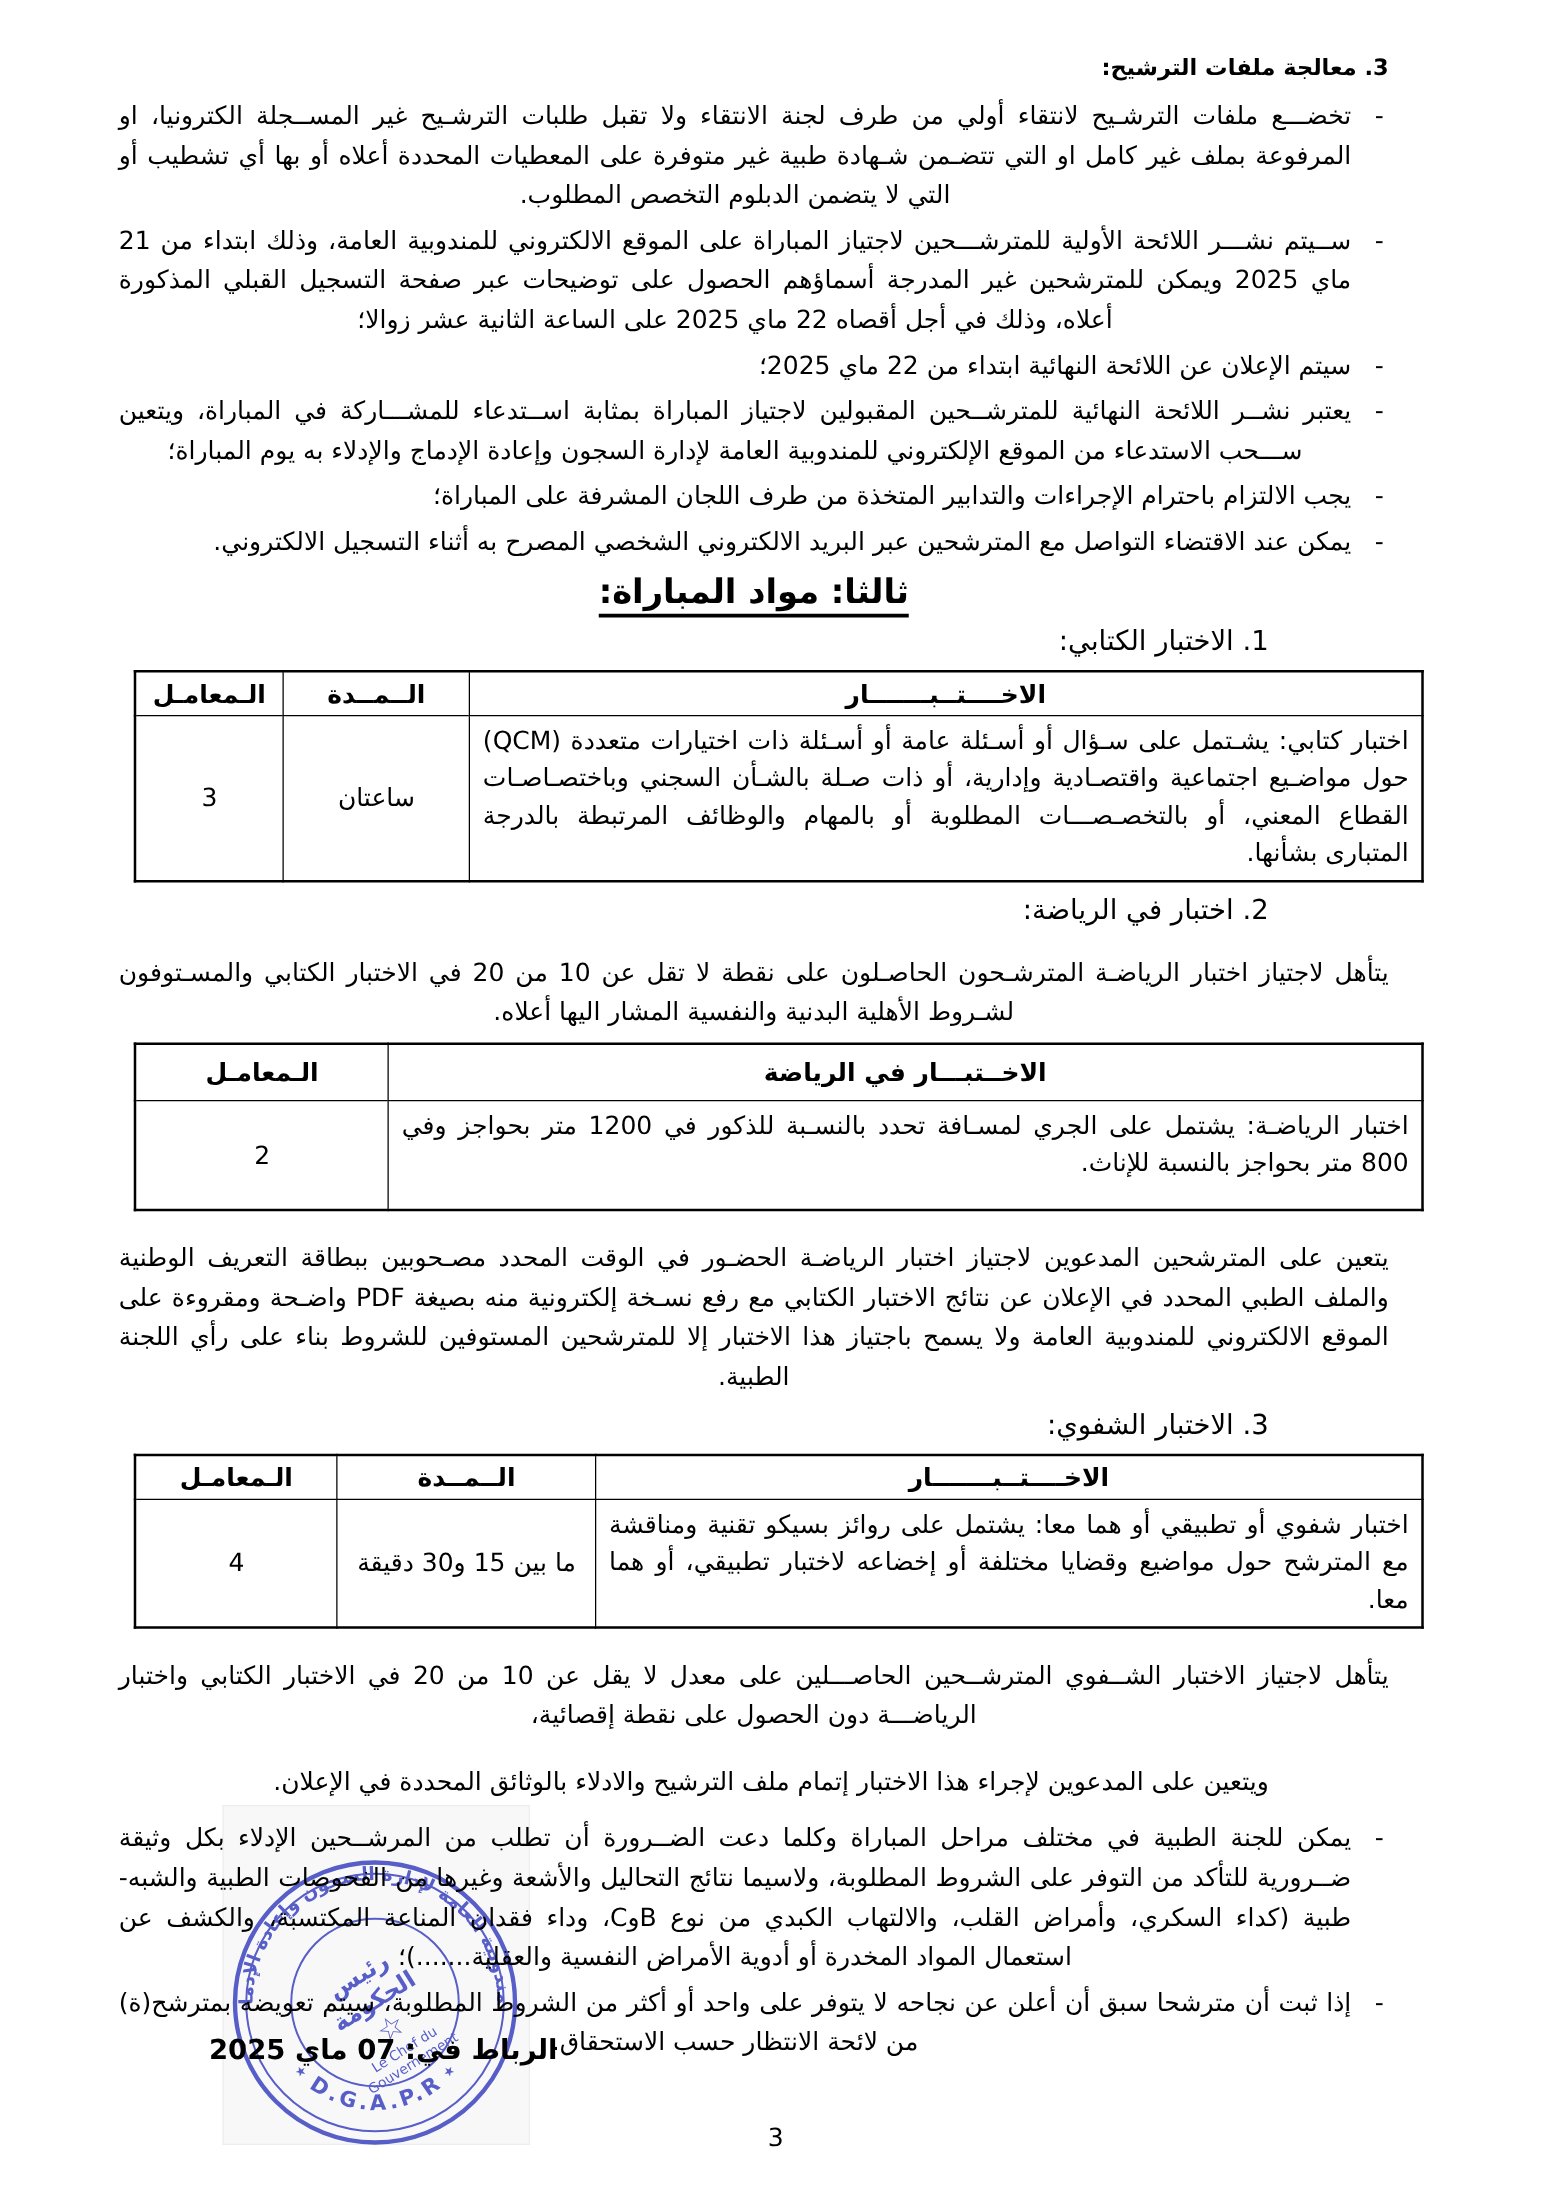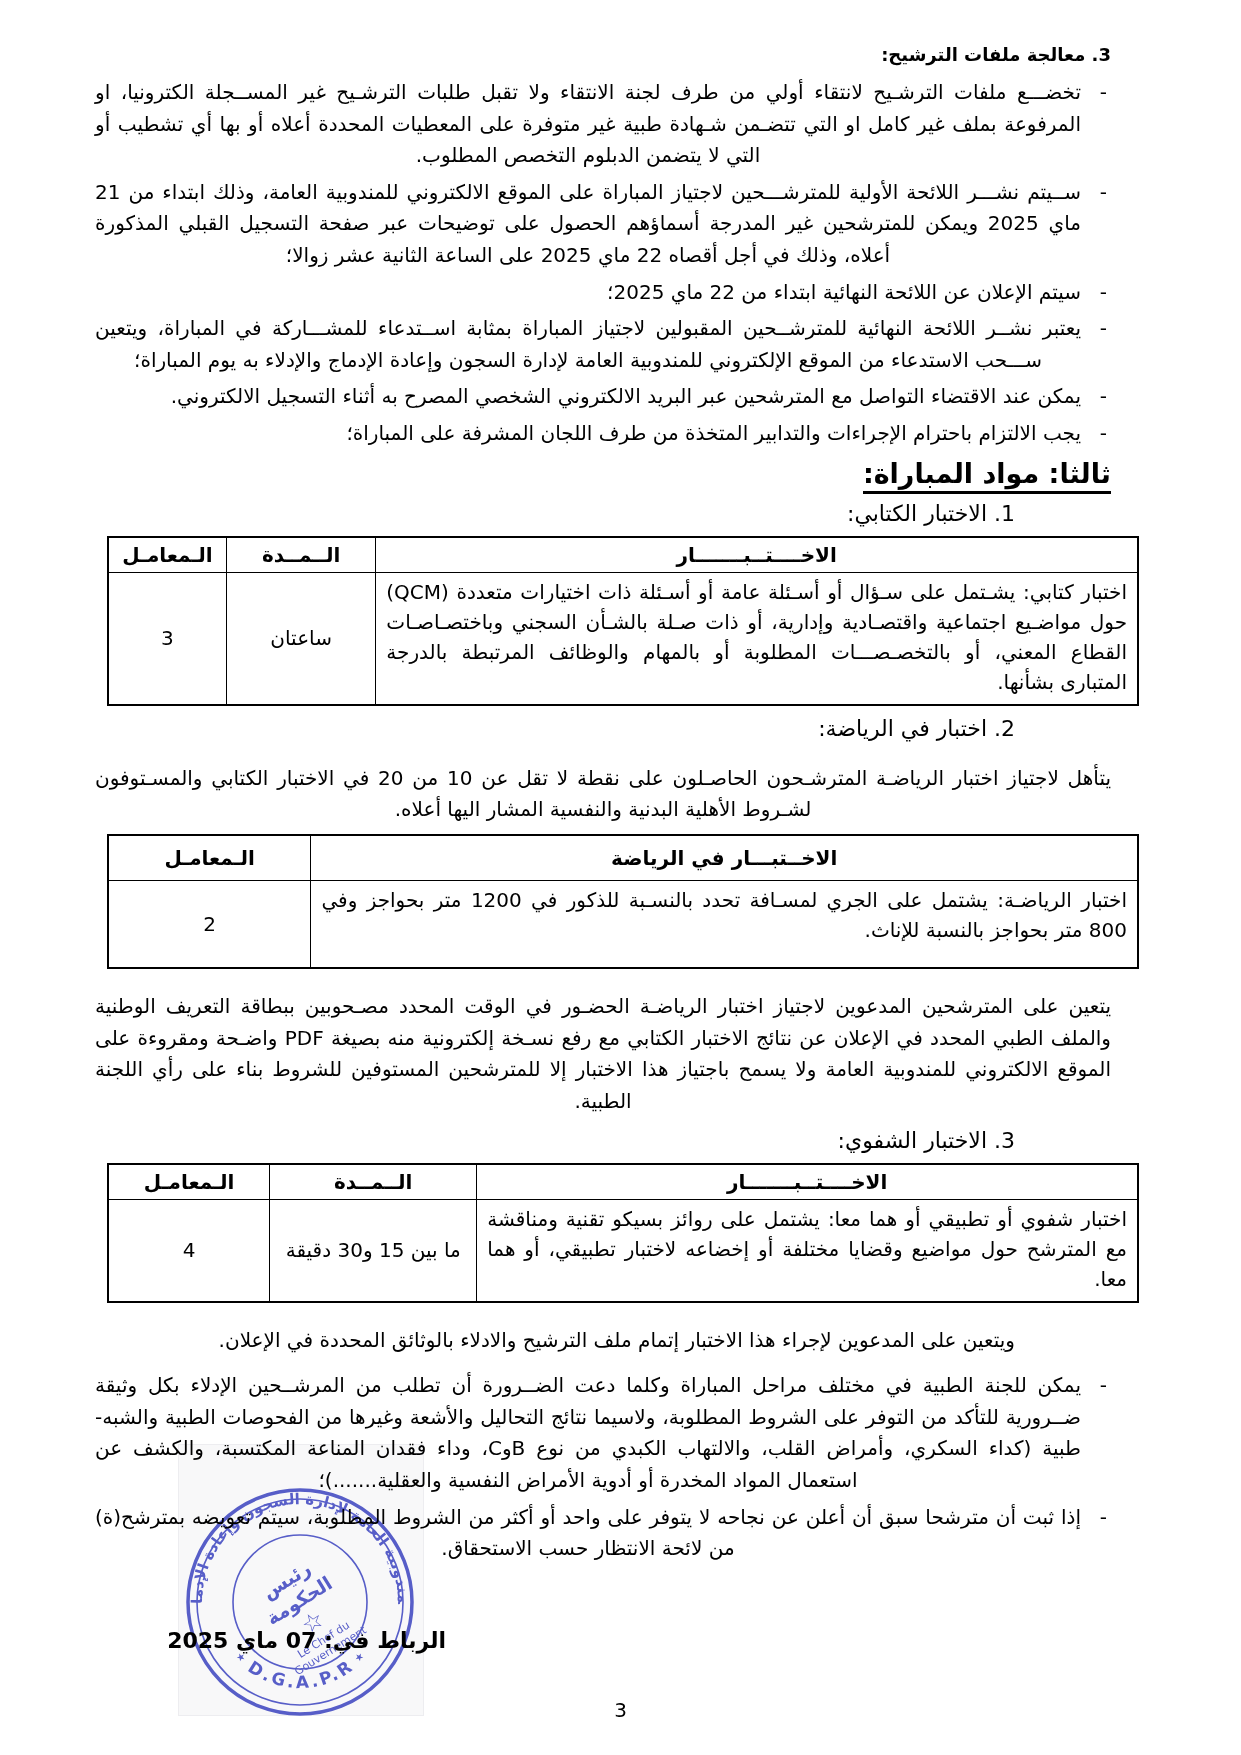--- a/index.html
+++ b/index.html
@@ -8,21 +8,21 @@
     background:#ffffff; color:#000;
     font-family:"DejaVu Sans","Liberation Sans",sans-serif;
     direction:rtl; position:relative; overflow:hidden;
   }
   .content { position:absolute; top:0; right:0; left:0; padding:44px 130px 0 95px; z-index:2; }
   .h1 { font-size:18px; font-weight:bold; margin-bottom:12px; }
   .bullet { position:relative; padding-right:30px; font-size:20px; line-height:1.58; margin-bottom:5px; }
   .bullet::before { content:"-"; position:absolute; right:4px; top:0; }
   .just { text-align:justify; text-align-last:center; }
   .line { text-align:right; }
-  .main-title { font-size:27px; font-weight:bold; margin:8px 0 12px; }
+  .main-title { text-align:center; font-size:27px; font-weight:bold; margin:8px 0 12px; }
   .main-title span { border-bottom:3px solid #000; padding-bottom:2px; }
   .sec-h { font-size:22px; font-weight:normal; padding-right:96px; margin:10px 0 10px; }
   .twrap { margin-right:-28px; margin-left:12px; }
   table { width:100%; border-collapse:collapse; border:2px solid #000; }
   th,td { border:1.6px solid #000; }
   th { font-size:20px; font-weight:bold; padding:5px 4px; text-align:center; }
   th.tall { padding:10px 4px; }
   td.exam { font-size:20px; line-height:1.5; padding:4px 10px 7px; text-align:justify; vertical-align:top; }
   td.mid { text-align:center; vertical-align:middle; font-size:20px; padding:2px 4px; }
   tr.sporty td { height:88px; }
@@ -69,22 +69,22 @@
 
 <div class="content">
 
   <div class="h1">3. معالجة ملفات الترشيح:</div>
 
   <div>
     <div class="bullet just">تخضـــع ملفات الترشـيح لانتقاء أولي من طرف لجنة الانتقاء ولا تقبل طلبات الترشـيح غير المســجلة الكترونيا، او المرفوعة بملف غير كامل او التي تتضـمن شـهادة طبية غير متوفرة على المعطيات المحددة أعلاه أو بها أي تشطيب أو التي لا يتضمن الدبلوم التخصص المطلوب.</div>
     <div class="bullet just">ســيتم نشـــر اللائحة الأولية للمترشـــحين لاجتياز المباراة على الموقع الالكتروني للمندوبية العامة، وذلك ابتداء من 21 ماي 2025 ويمكن للمترشحين غير المدرجة أسماؤهم الحصول على توضيحات عبر صفحة التسجيل القبلي المذكورة أعلاه، وذلك في أجل أقصاه 22 ماي 2025 على الساعة الثانية عشر زوالا؛</div>
     <div class="bullet line">سيتم الإعلان عن اللائحة النهائية ابتداء من 22 ماي 2025؛</div>
     <div class="bullet just">يعتبر نشــر اللائحة النهائية للمترشــحين المقبولين لاجتياز المباراة بمثابة اســتدعاء للمشـــاركة في المباراة، ويتعين ســـحب الاستدعاء من الموقع الإلكتروني للمندوبية العامة لإدارة السجون وإعادة الإدماج والإدلاء به يوم المباراة؛</div>
+    <div class="bullet line">يجب الالتزام باحترام الإجراءات والتدابير المتخذة من طرف اللجان المشرفة على المباراة؛</div>
     <div class="bullet line">يمكن عند الاقتضاء التواصل مع المترشحين عبر البريد الالكتروني الشخصي المصرح به أثناء التسجيل الالكتروني.</div>
-    <div class="bullet line">يجب الالتزام باحترام الإجراءات والتدابير المتخذة من طرف اللجان المشرفة على المباراة؛</div>
   </div>
 
   <div class="main-title">
     <span>ثالثا: مواد المباراة:</span>
   </div>
 
   <div class="sec-h">1. الاختبار الكتابي:</div>
 
   <div class="twrap">
     <table>
@@ -158,20 +158,21 @@
         <td class="exam">
           <span class="b">اختبار شفوي أو تطبيقي أو هما معا:</span><span> يشتمل على روائز بسيكو تقنية ومناقشة مع المترشح حول مواضيع وقضايا مختلفة أو إخضاعه لاختبار تطبيقي، أو هما معا.</span>
         </td>
         <td class="mid b">ما بين 15 و30 دقيقة</td>
         <td class="mid">4</td>
       </tr>
     </tbody>
       </table>
   </div>
 
+  <div class="para just">يتأهل لاجتياز الاختبار الشــفوي المترشــحين الحاصـــلين على معدل لا يقل عن 10 من 20 في الاختبار الكتابي واختبار الرياضـــة دون الحصول على نقطة إقصائية،</div>
 
   <div class="para line indent">ويتعين على المدعوين لإجراء هذا الاختبار إتمام ملف الترشيح والادلاء بالوثائق المحددة في الإعلان.</div>
 
   <div class="bullet just note first">يمكن للجنة الطبية في مختلف مراحل المباراة وكلما دعت الضــرورة أن تطلب من المرشــحين الإدلاء بكل وثيقة ضــرورية للتأكد من التوفر على الشروط المطلوبة، ولاسيما نتائج التحاليل والأشعة وغيرها من الفحوصات الطبية والشبه-طبية (كداء السكري، وأمراض القلب، والالتهاب الكبدي من نوع BوC، وداء فقدان المناعة المكتسبة، والكشف عن استعمال المواد المخدرة أو أدوية الأمراض النفسية والعقلية.......)؛</div>
 
   <div class="bullet just note">إذا ثبت أن مترشحا سبق أن أعلن عن نجاحه لا يتوفر على واحد أو أكثر من الشروط المطلوبة، سيتم تعويضه بمترشح(ة) من لائحة الانتظار حسب الاستحقاق.</div>
 
 </div>
 
 <div class="footer-date">الرباط في:  07 ماي 2025</div>

